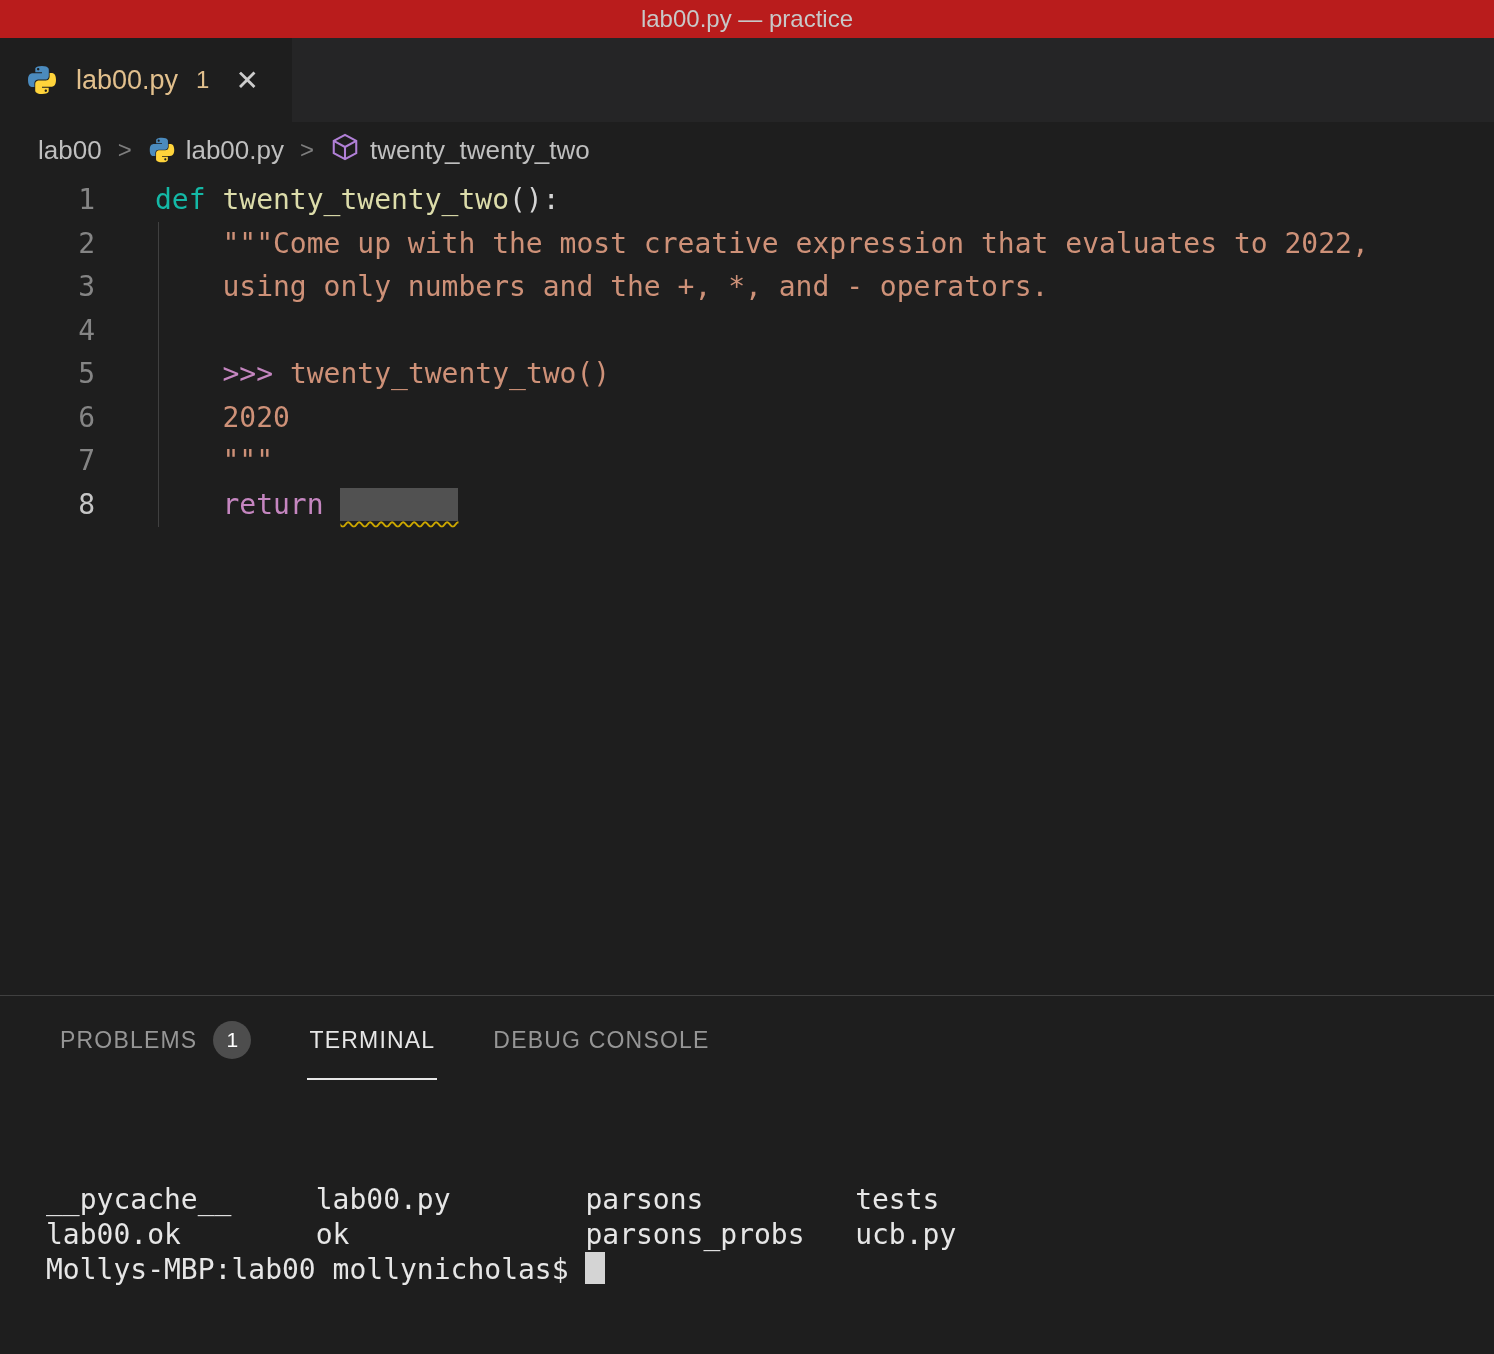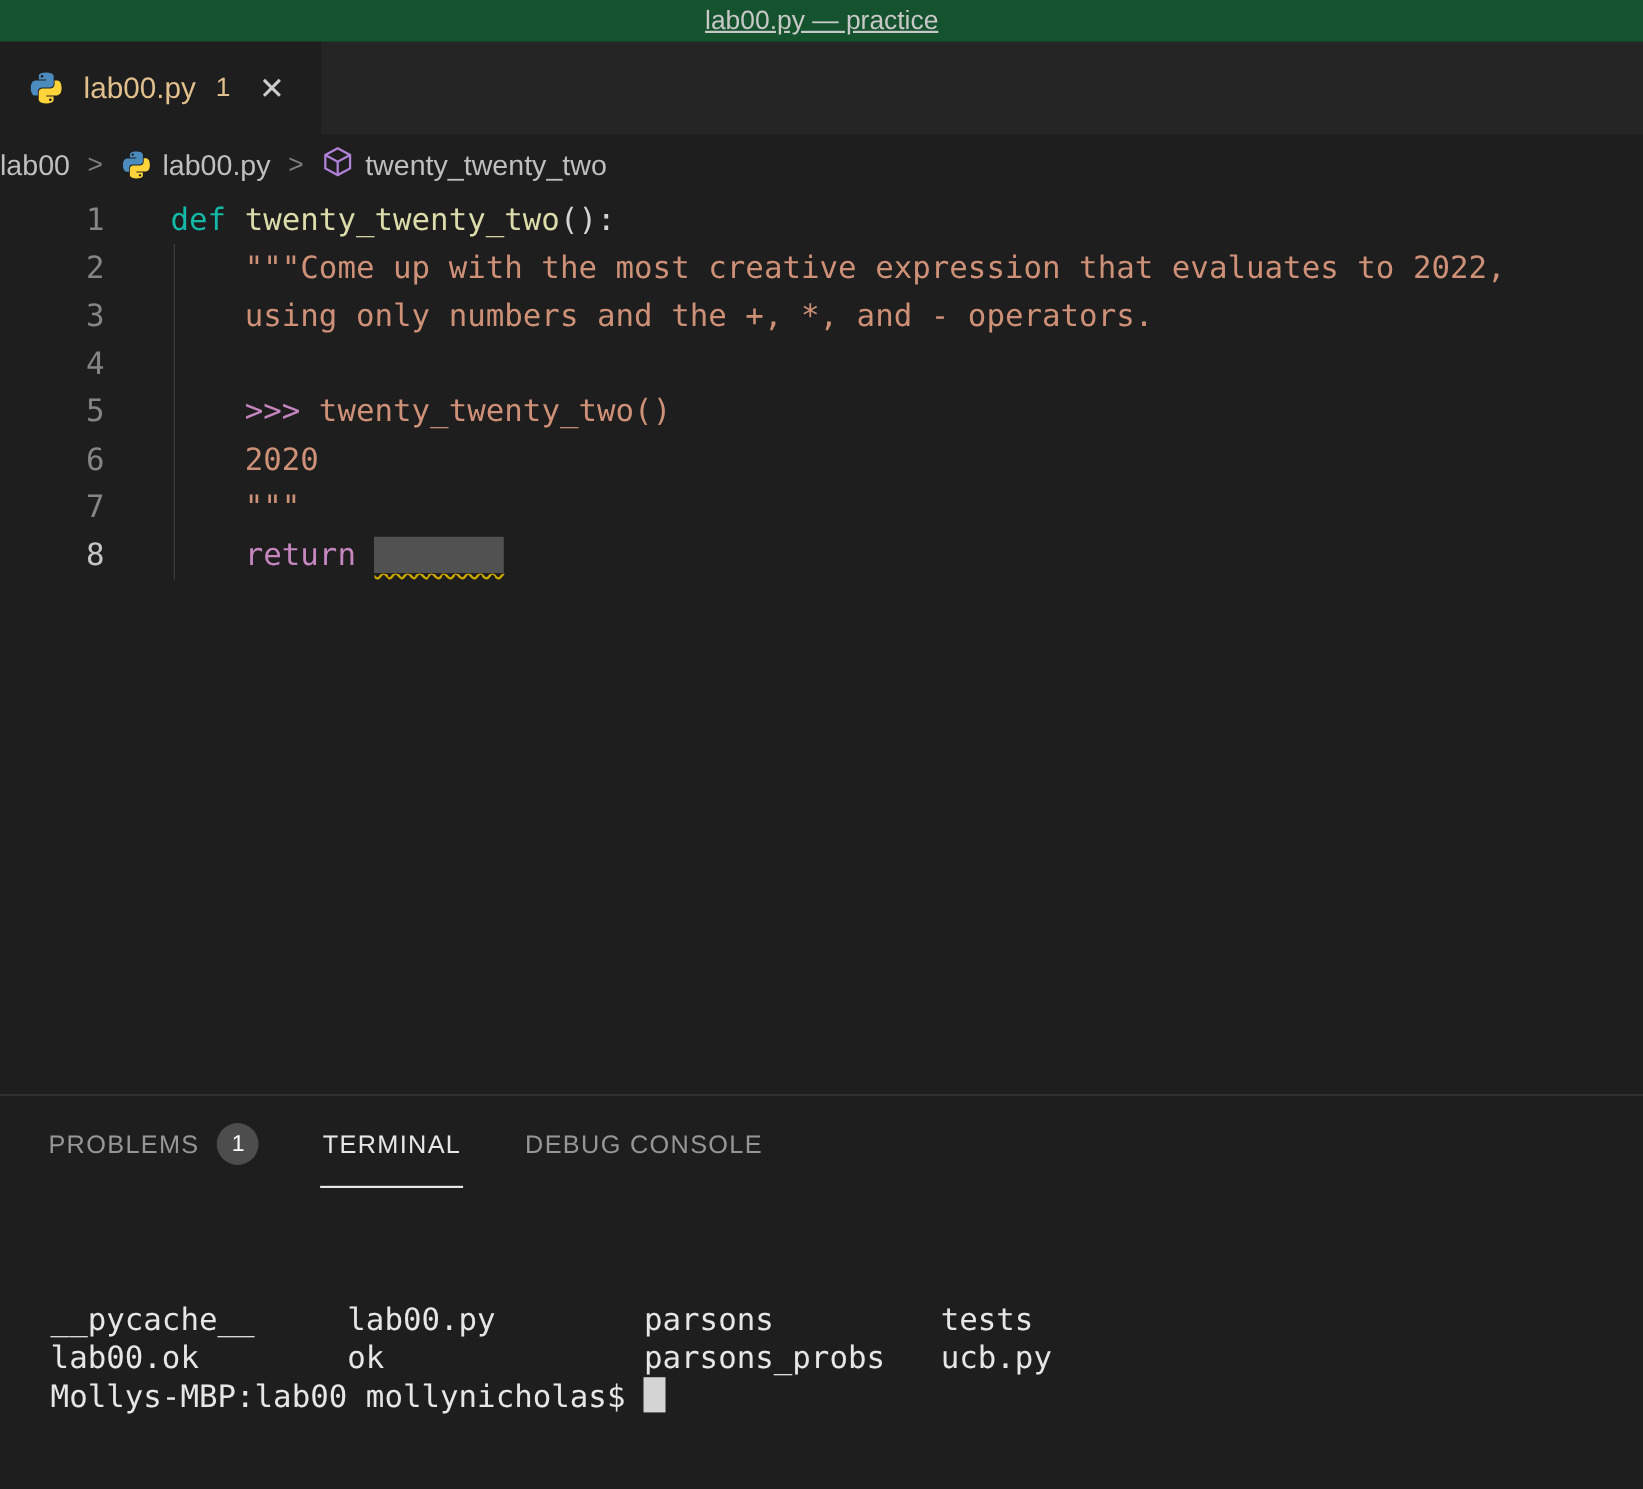--- a/index.html
+++ b/index.html
@@ -1,35 +1,35 @@
 <!DOCTYPE html>
 <html><head>
 <meta charset="utf-8">
 <style>
   * { margin:0; padding:0; box-sizing:border-box; }
   html,body { width:1494px; height:1354px; background:#1e1e1e; overflow:hidden;
               font-family:"Liberation Sans", sans-serif; }
   .window { width:100%; height:100%; display:flex; flex-direction:column; }
 
   
-  .titlebar { height:38px; background:#14532d; color:#c8c8c8; font-size:24px;
-              display:flex; align-items:center; justify-content:center; flex:0 0 auto;text-decoration:underline; }
+  .titlebar { height:38px; background:#b91c1c; color:#c8c8c8; font-size:24px;
+              display:flex; align-items:center; justify-content:center; flex:0 0 auto; }
 
   
   .tabbar { height:84px; background:#252526; display:flex; flex:0 0 auto; }
   .tab { background:#1e1e1e; min-width:292px; display:flex; align-items:center;
          padding:0 26px; gap:18px; font-size:27px; cursor:pointer; }
   .tab-label { color:#e2c08d; }
   .tab-badge { color:#e2c08d; font-size:24px; }
   .tab-close { color:#cccccc; font-size:28px; margin-left:8px; }
   .pyicon svg, .bc-pyicon svg { display:block; }
 
   
   .breadcrumbs { height:56px; background:#1e1e1e; display:flex; align-items:center;
-                 gap:14px; font-size:26px; color:#bfbfbf; flex:0 0 auto; }
+                 padding-left:38px; gap:14px; font-size:26px; color:#bfbfbf; flex:0 0 auto; }
   .bc-sep { color:#7e7e7e; font-size:24px; padding:0 2px; }
   .bc-item { display:flex; align-items:center; gap:10px; cursor:pointer; }
 
   
   .editor { height:817px; position:relative; flex:0 0 auto; overflow:hidden;
             font-family:"DejaVu Sans Mono", monospace; font-size:28px; }
   .indent-guide { position:absolute; left:158px; top:44px; width:1px; height:305px;
                   background:#404040; }
   .line { display:flex; height:43.5px; line-height:43.5px; }
   .gutter { width:95px; flex:0 0 auto; text-align:right; color:#858585; user-select:none; }
@@ -42,21 +42,21 @@
   .tok-pl  { color:#d4d4d4; }
   .tok-sel { background:#515151;
              text-decoration-line:underline; text-decoration-style:wavy;
              text-decoration-color:#cca700; text-decoration-thickness:2px;
              text-underline-offset:7px; }
 
   
   .panel { flex:1 1 auto; border-top:1px solid #404040; background:#1e1e1e;
            display:flex; flex-direction:column; }
   .panel-tabs { height:88px; display:flex; align-items:stretch; gap:58px;
-                padding:0 44px; flex:0 0 auto; }
+                padding:0 60px; flex:0 0 auto; }
   .ptab { display:flex; align-items:center; gap:16px; color:#969696; font-size:23px;
           letter-spacing:1.2px; position:relative; cursor:pointer; }
   .ptab.active { color:#e7e7e7; }
   .ptab.active::after { content:""; position:absolute; left:-2px; right:-2px;
                         bottom:4px; height:2px; background:#e7e7e7; }
   .pbadge { background:#4d4d4d; color:#ffffff; border-radius:50%; width:38px; height:38px;
             display:inline-flex; align-items:center; justify-content:center;
             font-size:21px; letter-spacing:0; }
 
   

